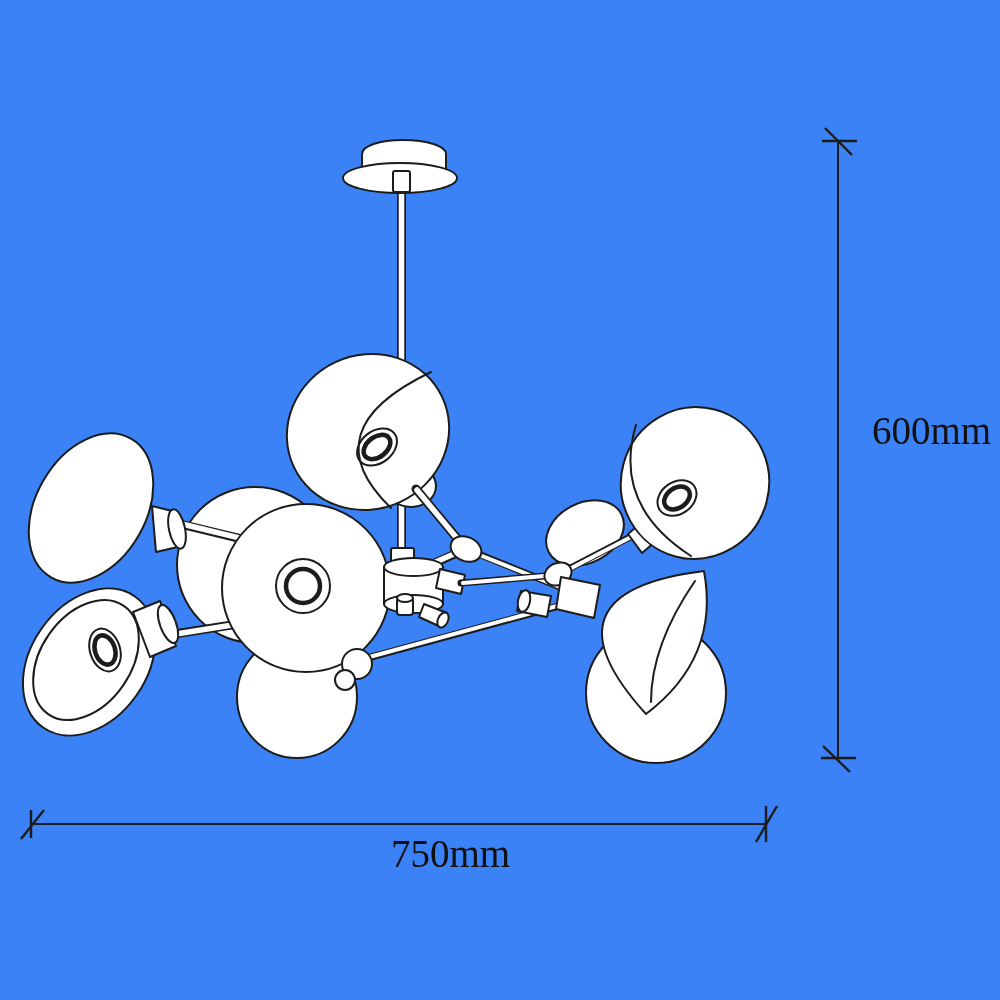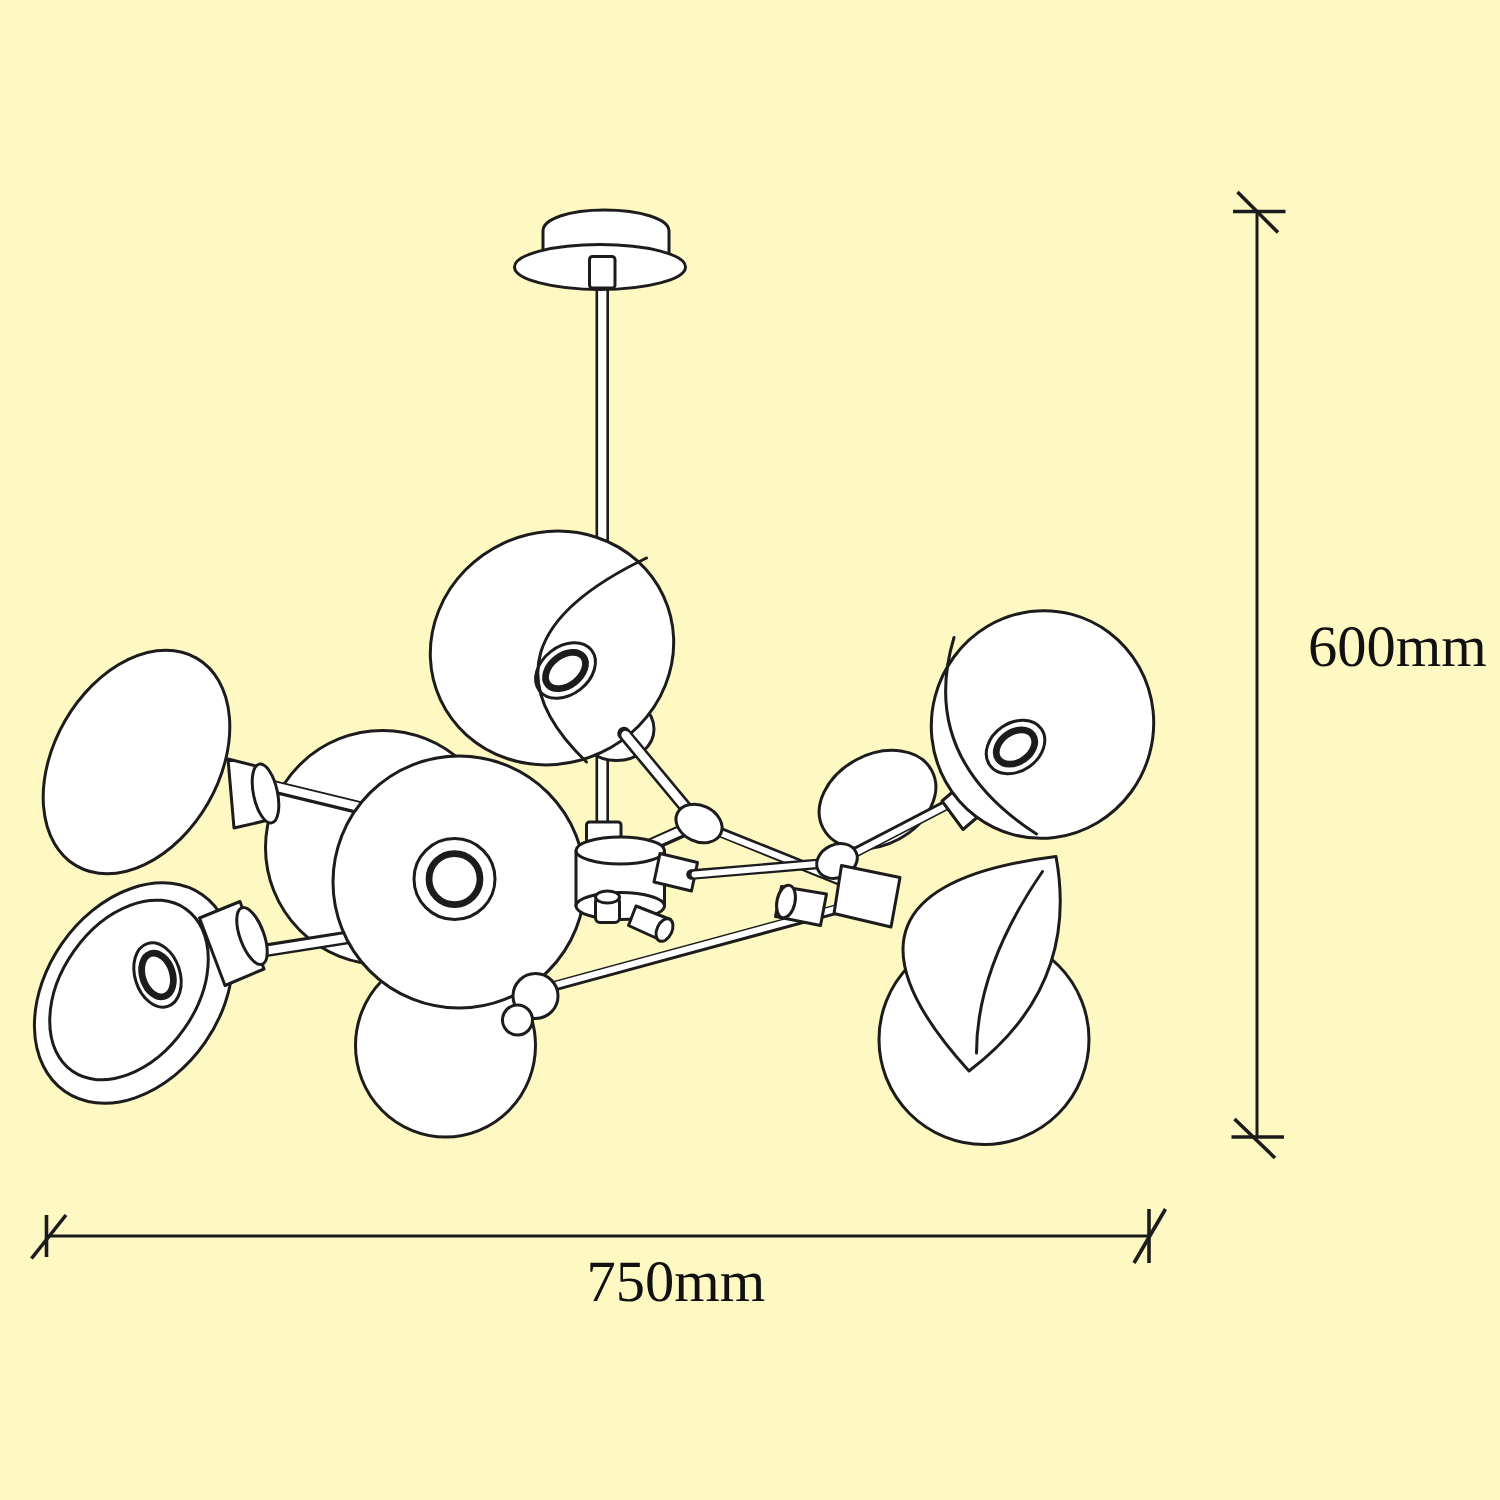--- a/index.html
+++ b/index.html
@@ -1,16 +1,16 @@
 <!DOCTYPE html>
 <html><head>
 <meta charset="utf-8">
 <style>
   html,body{margin:0;padding:0;background:#ffffff;}
-  .stage{position:relative;width:1000px;height:1000px;background:#fef9c3;overflow:hidden;
+  .stage{position:relative;width:1000px;height:1000px;background:#3b82f6;overflow:hidden;
          font-family:"Liberation Serif", serif;}
   svg{display:block;}
   .ln{stroke:#1c1c1c;fill:none;stroke-width:2;stroke-linecap:round;stroke-linejoin:round;}
   .fw{stroke:#1c1c1c;fill:#ffffff;stroke-width:2;stroke-linecap:round;stroke-linejoin:round;}
   .armB{stroke:#1c1c1c;stroke-width:9;fill:none;stroke-linecap:round;}
   .armW{stroke:#ffffff;stroke-width:5.5;fill:none;stroke-linecap:round;}
   .armB2{stroke:#1c1c1c;stroke-width:7;fill:none;stroke-linecap:round;}
   .armW2{stroke:#ffffff;stroke-width:4;fill:none;stroke-linecap:round;}
   .bold{stroke:#1c1c1c;stroke-width:4.5;fill:none;}
   .dim{stroke:#1c1c1c;stroke-width:2;fill:none;}

